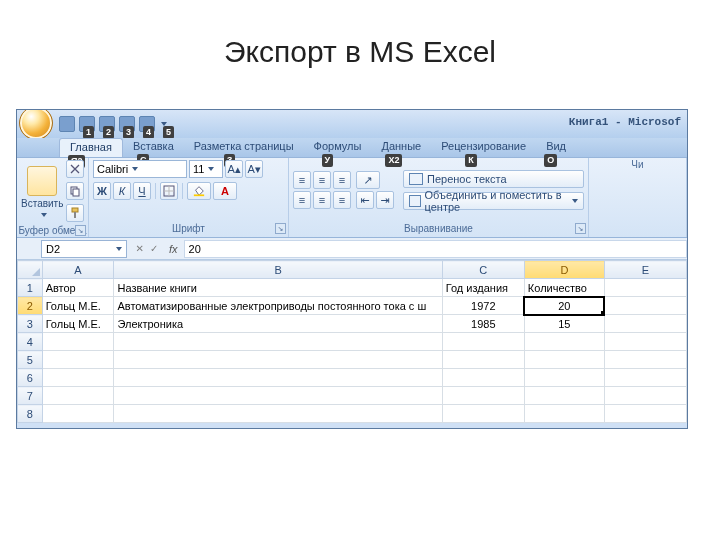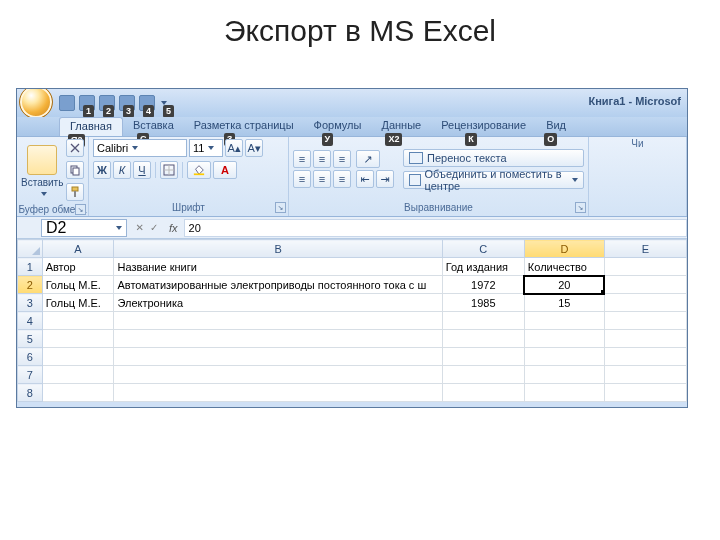--- a/index.html
+++ b/index.html
@@ -1,30 +1,30 @@
 <!DOCTYPE html>
 <html><head>
 <meta charset="utf-8">
 <style>
   * { box-sizing: border-box; margin: 0; padding: 0; font-family: "Segoe UI", Tahoma, sans-serif; }
   body { width: 720px; height: 540px; background: #fff; }
-  .slide { width: 720px; height: 404px; position: relative; }
+  .slide { width: 720px; height: 404px; position: relative; margin-top: 21px; }
   .slide-title { text-align: center; font-size: 30px; font-weight: 400; padding: 14px 0 10px; color: #222; }
 
   .excel-window { position: absolute; left: 16px; top: 88px; width: 672px; height: 320px; border: 1px solid #5b7aa0; background: #cfe0f5; font-size: 11px; overflow: hidden; }
 
   
   .titlebar { height: 28px; background: linear-gradient(#d7e5f7,#b4cfee); display: flex; align-items: center; position: relative; }
   .office-btn { width: 34px; height: 34px; margin: -2px 4px 0 2px; border-radius: 50%; background: radial-gradient(circle at 35% 30%, #fff 0%, #ffe9a8 25%, #f4b23a 55%, #c2791a 100%); border: 1px solid #a86f1a; box-shadow: inset 0 0 0 2px #fff5dd; }
   .qat { display: flex; gap: 4px; margin-left: 2px; }
   .qat .qico { width: 16px; height: 16px; background: #7a9fce; border: 1px solid #5d84b2; border-radius: 2px; }
   .qat .arrow { width: 9px; height: 16px; display: flex; align-items:center; justify-content:center; }
   .qat .arrow::after { content:""; border-left:3px solid transparent; border-right:3px solid transparent; border-top:4px solid #3a5a86; }
   .keytip { position:absolute; background:#3f3f3f; color:#fff; font-size:9px; line-height:11px; padding:1px 3px; border-radius:2px; font-weight:bold; }
-  .win-title { position: absolute; right: 6px; top: 6px; font-size: 11px; color: #34527a; font-weight: 600; }
+  .win-title { position: absolute; right: 6px; top: 6px; font-size: 11px; color: #34527a; font-weight: 600; font-family: Liberation Mono, monospace; }
 
   
   .tabs { height: 20px; display: flex; padding-left: 42px; background: linear-gradient(#c0d7f1,#a9c6e8); border-bottom: 1px solid #97b5da; position: relative; }
   .tab { padding: 2px 10px 0; font-size: 11px; color: #2d4c77; cursor: pointer; position: relative; }
   .tab.active { background: #e8f1fb; border: 1px solid #9fb9dc; border-bottom: none; border-radius: 3px 3px 0 0; color: #1d3a63; }
 
   
   .ribbon { height: 80px; background: linear-gradient(#e9f1fb,#d4e4f6); display: flex; border-bottom: 1px solid #97b5da; }
   .group { border-right: 1px solid #b7cde8; display: flex; flex-direction: column; height: 100%; position: relative; }
   .group-body { flex: 1; display: flex; align-items: center; padding: 2px 4px; gap: 3px; }
@@ -44,21 +44,21 @@
   .sbtn.ital { font-style:italic; }
   .sbtn.und { text-decoration:underline; }
   .sbtn svg { width:12px; height:12px; }
 
   .align-grid { display:grid; grid-template-columns:repeat(3,18px); grid-auto-rows:18px; gap:2px; }
   .widebtn { height:18px; border:1px solid #a9c2e0; background:linear-gradient(#fefefe,#e3edf8); display:flex; align-items:center; padding:0 5px; font-size:11px; color:#2d4c77; border-radius:2px; gap:4px; }
   .widebtn .wico { width:14px; height:12px; border:1px solid #5d84b2; background:#eaf2fb; }
 
   
   .fbar { height: 22px; background: #e7eff9; display:flex; align-items:center; border-bottom:1px solid #b6cbe4; }
-  .namebox { width:86px; margin-left:24px; height:18px; border:1px solid #99b4d6; background:#fff; display:flex; align-items:center; padding:0 4px; font-size:16px; }
+  .namebox { width:86px; margin-left:24px; height:18px; border:1px solid #99b4d6; background:#fff; display:flex; align-items:center; padding:0 4px; font-size:11px; }
   .namebox .arrow { margin-left:auto; border-left:3px solid transparent; border-right:3px solid transparent; border-top:4px solid #3a5a86; }
   .fx-sep { width:40px; display:flex; justify-content:center; gap:6px; }
   .fx-sep span { color:#808080; font-size:10px; }
   .fx { font-style:italic; color:#555; font-size:11px; margin:0 6px 0 2px; }
   .fval { flex:1; height:18px; border:1px solid #c8d7ea; background:#fff; padding:0 4px; font-size:11px; display:flex; align-items:center; }
 
   
   .gridwrap { background:#fff; }
   table.sheet { border-collapse:collapse; width:100%; font-size:11px; }
   .sheet th { background:linear-gradient(#f5f8fc,#e1eaf5); border:1px solid #c4d3e6; color:#2d4c77; font-weight:400; height:18px; }

